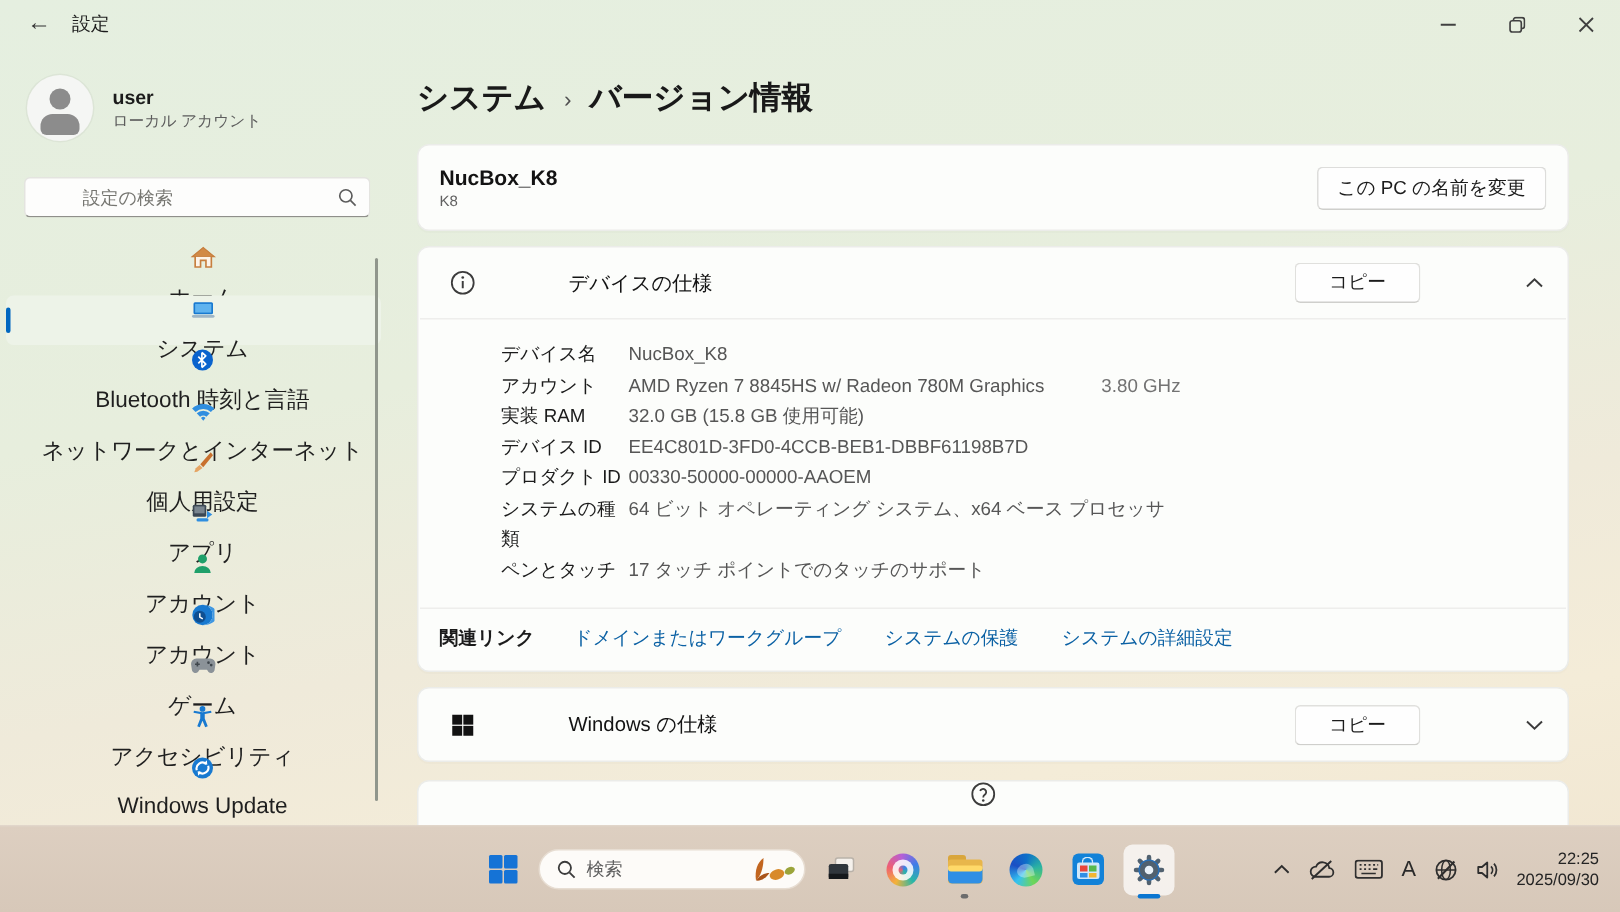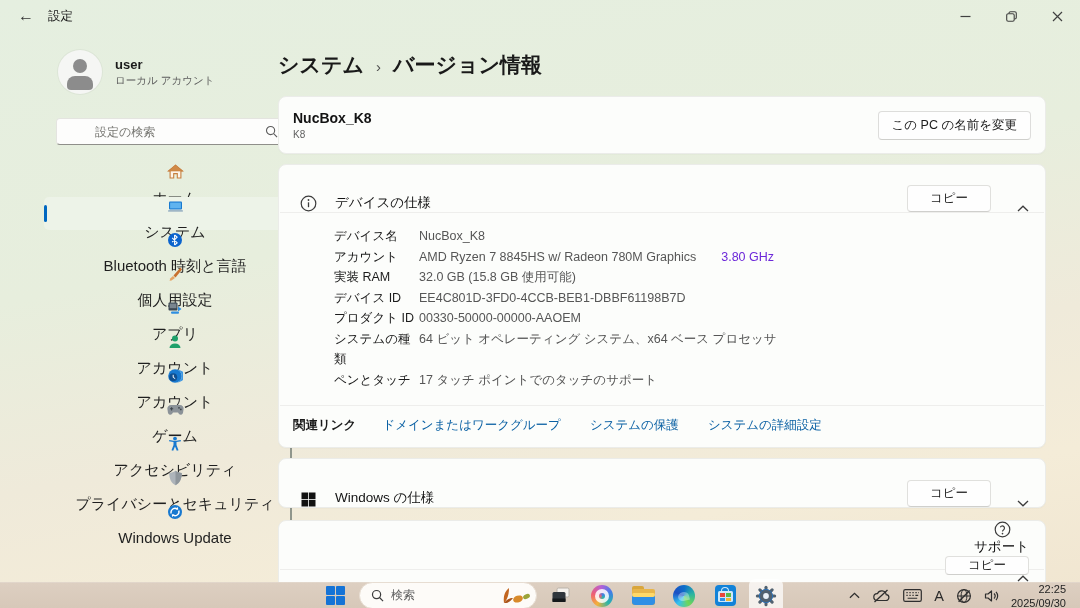--- a/index.html
+++ b/index.html
@@ -10,21 +10,21 @@
     background:linear-gradient(170deg,#e5efe0 0%,#e7eedd 38%,#efeada 62%,#f4ecd8 80%,#f0e5d0 100%);
     color:#1b1b1b;
   }
   
   .titlebar { position:absolute; top:0; left:0; right:0; height:32px; display:flex; align-items:center; }
   .back-btn { width:40px; height:30px; margin-left:6px; display:flex; align-items:center; justify-content:center; font-size:16px; color:#333; border-radius:5px; cursor:pointer; }
   .app-title { font-size:12.5px; color:#1b1b1b; margin-left:2px; }
   .win-controls { margin-left:auto; display:flex; height:32px; }
   .win-btn { width:46px; height:32px; display:flex; align-items:center; justify-content:center; color:#404040; }
   
-  .sidebar { position:absolute; top:32px; left:0; width:260px; bottom:42px; padding-top:16px;margin-left:40px; }
+  .sidebar { position:absolute; top:32px; left:0; width:260px; bottom:42px; padding-top:16px; }
   .profile { display:flex; align-items:center; gap:13px; padding:0 0 0 18px; height:48px; margin-bottom:22px; cursor:pointer; }
   .avatar { width:44px; height:44px; border-radius:50%; background:#f5f6f4; position:relative; overflow:hidden; box-shadow:0 0 0 1px rgba(0,0,0,.04); }
   .avatar .head { position:absolute; top:9px; left:50%; transform:translateX(-50%); width:14px; height:14px; border-radius:50%; background:#8c8c8c; }
   .avatar .body { position:absolute; top:26px; left:50%; transform:translateX(-50%); width:26px; height:14px; border-radius:8px 8px 4px 4px; background:#8c8c8c; }
   .profile-name { font-size:13px; font-weight:bold; color:#1b1b1b; }
   .profile-type { font-size:10.5px; color:#5d5d5d; margin-top:2px; }
   .search-box { margin:0 13px 18px 16px; height:27px; background:#fdfdfc; border:1px solid #e4e4e0; border-bottom:1px solid #8f8f8a; border-radius:4px; display:flex; align-items:center; padding:0 8px 0 10px; }
   .search-box input { flex:1; border:none; outline:none; background:transparent; font-size:12px; color:#1b1b1b; font-family:inherit;padding-left:28px; }
   .search-box input::placeholder { color:#767671; }
   .nav { padding:0 6px 0 4px; }
@@ -38,37 +38,37 @@
   .breadcrumb { display:flex; align-items:center; gap:12px; font-size:21px; font-weight:bold; color:#191919; margin-bottom:17px; }
   .crumb-parent { cursor:pointer; }
   .crumb-sep { font-size:15px; font-weight:normal; color:#4f4f4f; padding-top:2px; }
   .card { background:#fcfdfb; border:1px solid #ebece9; border-radius:8px; margin-bottom:10px; box-shadow:0 1px 1px rgba(0,0,0,.02); }
   
   .name-card { height:58px; display:flex; align-items:center; padding:0 14px; }
   .name-title { font-size:14px; font-weight:bold; color:#131313; }
   .name-sub { font-size:10px; color:#616161; margin-top:3px; }
   .rename-btn { margin-left:auto; background:#fefefe; border:1px solid #dddddb; border-bottom-color:#cfcfcc; border-radius:4px; height:29px; padding:0 13px; font-size:12.5px; color:#1b1b1b; font-family:inherit; cursor:pointer; }
   
-  .exp-header { height:47px; display:flex; align-items:flex-end; padding:0 16px 0 19px; cursor:pointer; }
+  .exp-header { height:47px; display:flex; align-items:center; padding:0 16px 0 19px; cursor:pointer;gap:44px; }
   .exp-icon { width:20px; display:flex; justify-content:center; margin-right:17px; }
   .exp-title { font-size:13.5px; color:#131313; }
   .copy-btn { margin-left:auto; background:#fefefe; border:1px solid #e0e0dd; border-bottom-color:#cfcfcc; border-radius:4px; width:84px; height:27px; font-size:12.5px; color:#1b1b1b; font-family:inherit; cursor:pointer; }
   .chev { width:38px; display:flex; justify-content:flex-end; }
   .divider { height:1px; background:#eeeeec; margin:0 1px; }
   .spec-body { padding:13px 16px 15px 55px; }
   .spec-row { display:flex; font-size:12.5px; line-height:20.5px; }
   .spec-label { flex:0 0 85px; color:#1b1b1b; }
   .spec-value { color:#565656; }
-  .spec-extra { color:#6d28d9; margin-left:25px; }
+  .spec-extra { color:#737373; margin-left:38px; }
   .related-row { display:flex; align-items:center; padding:11px 16px 13px 14px; font-size:12.5px; }
   .related-title { font-weight:bold; color:#1b1b1b; margin-right:26px; }
   .related-link { color:#0b61a4; margin-right:29px; cursor:pointer; }
   .support-body { padding:12px 16px 15px 55px; }
   
-  .taskbar { position:absolute; left:0; right:0; bottom:0; height:26px; background:linear-gradient(#ddcfc1,#d7c8b9); border-top:1px solid rgba(255,255,255,.25); display:flex; align-items:center; }
+  .taskbar { position:absolute; left:0; right:0; bottom:0; height:58px; background:linear-gradient(#ddcfc1,#d7c8b9); border-top:1px solid rgba(255,255,255,.25); display:flex; align-items:center; }
   .tb-center { position:absolute; left:318px; display:flex; align-items:center; gap:7px; height:42px; }
   .tb-btn { width:34px; height:34px; border-radius:6px; display:flex; align-items:center; justify-content:center; position:relative; cursor:pointer; }
   .tb-btn.active { background:rgba(255,255,255,.72); }
   .tb-btn.active::after { content:""; position:absolute; bottom:-2px; left:50%; transform:translateX(-50%); width:15px; height:3px; border-radius:2px; background:#0b76d1; }
   .tb-btn.open::after { content:""; position:absolute; bottom:-2px; left:50%; transform:translateX(-50%); width:5px; height:3px; border-radius:2px; background:#6c6c6c; }
   .tb-search { width:178px; height:27px; background:#fdfbf8; border:1px solid #e7ddd2; border-radius:14px; display:flex; align-items:center; padding:0 4px 0 11px; gap:7px; font-size:12px; color:#5d5d5d; cursor:pointer; }
   .tb-search .leaves { margin-left:auto; display:flex; }
   .tray { position:absolute; right:8px; display:flex; align-items:center; height:42px; gap:2px; }
   .tray-btn { height:30px; padding:0 5px; display:flex; align-items:center; justify-content:center; border-radius:4px; cursor:pointer; color:#2e2e2e; }
   .ime { font-size:14.5px; color:#2a2a2a; }
@@ -146,20 +146,30 @@
       <span class="nav-icon">
           <svg width="16" height="16" viewBox="0 0 16 16">
             <rect x="1" y="1" width="14" height="14" rx="7" fill="#0a63cd"></rect>
             <path d="M7.6 3 L7.6 13 M7.6 3 L10.2 5.2 L5.2 10.2 M7.6 13 L10.2 10.8 L5.2 5.8" fill="none" stroke="#fff" stroke-width="1.1" stroke-linejoin="round"></path>
           </svg>
         </span>
       <span>Bluetooth 時刻と言語</span>
     </div>
     <div class="nav-item">
       <span class="nav-icon">
+          <svg width="17" height="15" viewBox="0 0 16 14">
+            <path d="M1 5 A10 10 0 0 1 15 5 L12.8 7.2 A7 7 0 0 0 3.2 7.2 Z" fill="#2f8ee0"></path>
+            <path d="M3.9 8 A6 6 0 0 1 12.1 8 L10 10.2 A3 3 0 0 0 6 10.2 Z" fill="#2f8ee0"></path>
+            <path d="M6.6 10.9 A2 2 0 0 1 9.4 10.9 L8 12.6 Z" fill="#2f8ee0"></path>
+          </svg>
+        </span>
+      <span>ネットワークとインターネット</span>
+    </div>
+    <div class="nav-item">
+      <span class="nav-icon">
           <svg width="16" height="16" viewBox="0 0 16 16">
             <path d="M13.5 1.5 L6.5 9.5 L8.5 11.5 L15 3.5 Z" fill="#c8702e"></path>
             <path d="M6 10 L8 12 L4.5 14.5 L2.5 14.8 L3.5 12.2 Z" fill="#e5a463"></path>
           </svg>
         </span>
       <span>個人用設定</span>
     </div>
     <div class="nav-item">
       <span class="nav-icon">
           <svg width="16" height="16" viewBox="0 0 16 16">
@@ -203,29 +213,20 @@
       <span>ゲーム</span>
     </div>
     <div class="nav-item">
       <span class="nav-icon">
           <svg width="16" height="16" viewBox="0 0 16 16">
             <circle cx="8" cy="2.6" r="1.9" fill="#1879d0"></circle>
             <path d="M2 5.2 L6.5 6 L6.5 9 L4.5 14.2 L6.2 14.8 L8 10.5 L9.8 14.8 L11.5 14.2 L9.5 9 L9.5 6 L14 5.2 L13.7 3.9 L8 4.9 L2.3 3.9 Z" fill="#1879d0"></path>
           </svg>
         </span>
       <span>アクセシビリティ</span>
-    </div>
-    <div class="nav-item">
-      <span class="nav-icon">
-          <svg width="15" height="16" viewBox="0 0 15 16">
-            <path d="M7.5 0.8 C9.5 2.2 11.6 2.8 13.8 2.9 C13.8 8.5 11.8 13 7.5 15.2 C3.2 13 1.2 8.5 1.2 2.9 C3.4 2.8 5.5 2.2 7.5 0.8 Z" fill="#aeb4ba"></path>
-            <path d="M7.5 0.8 C9.5 2.2 11.6 2.8 13.8 2.9 C13.8 8.5 11.8 13 7.5 15.2 Z" fill="#8f969c"></path>
-          </svg>
-        </span>
-      <span>プライバシーとセキュリティ</span>
     </div>
     <div class="nav-item">
       <span class="nav-icon">
           <svg width="16" height="16" viewBox="0 0 16 16">
             <circle cx="8" cy="8" r="7" fill="#1879d0"></circle>
             <path d="M4.2 9.5 A4 4 0 0 1 10.5 5.2" fill="none" stroke="#fff" stroke-width="1.4"></path>
             <path d="M10.9 2.9 L11.2 5.8 L8.4 5.3 Z" fill="#fff"></path>
             <path d="M11.8 6.5 A4 4 0 0 1 5.5 10.8" fill="none" stroke="#fff" stroke-width="1.4"></path>
             <path d="M5.1 13.1 L4.8 10.2 L7.6 10.7 Z" fill="#fff"></path>
           </svg>

